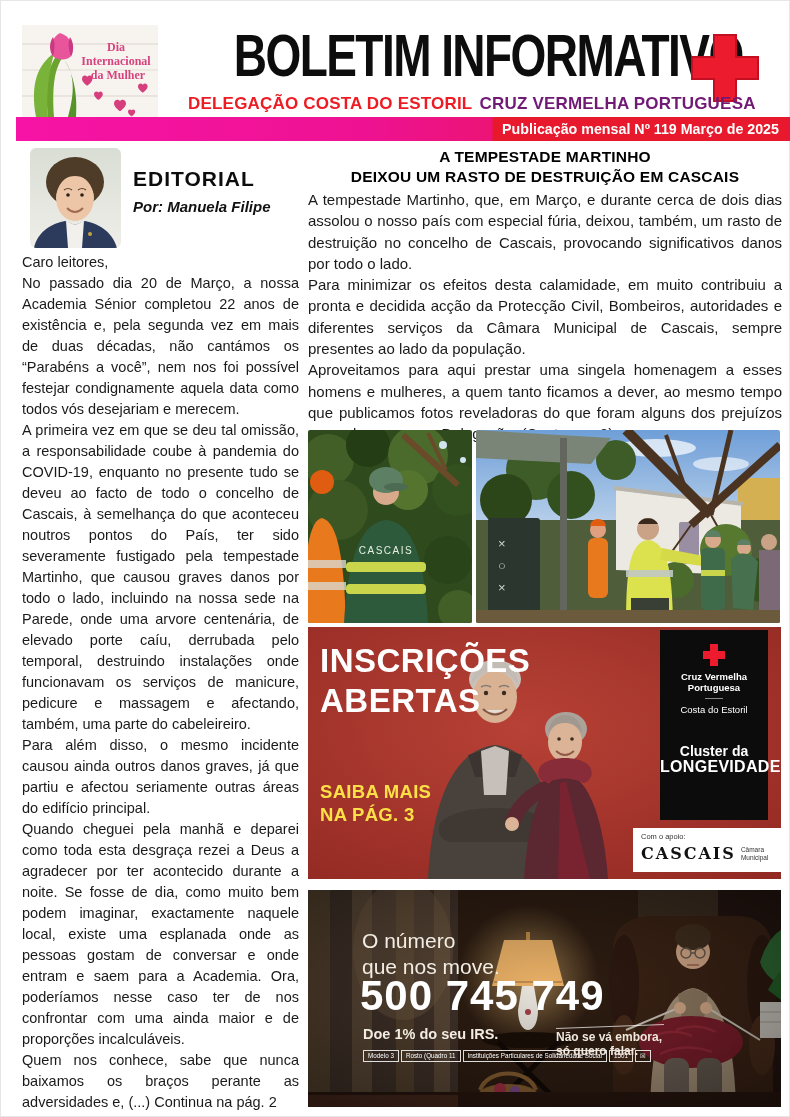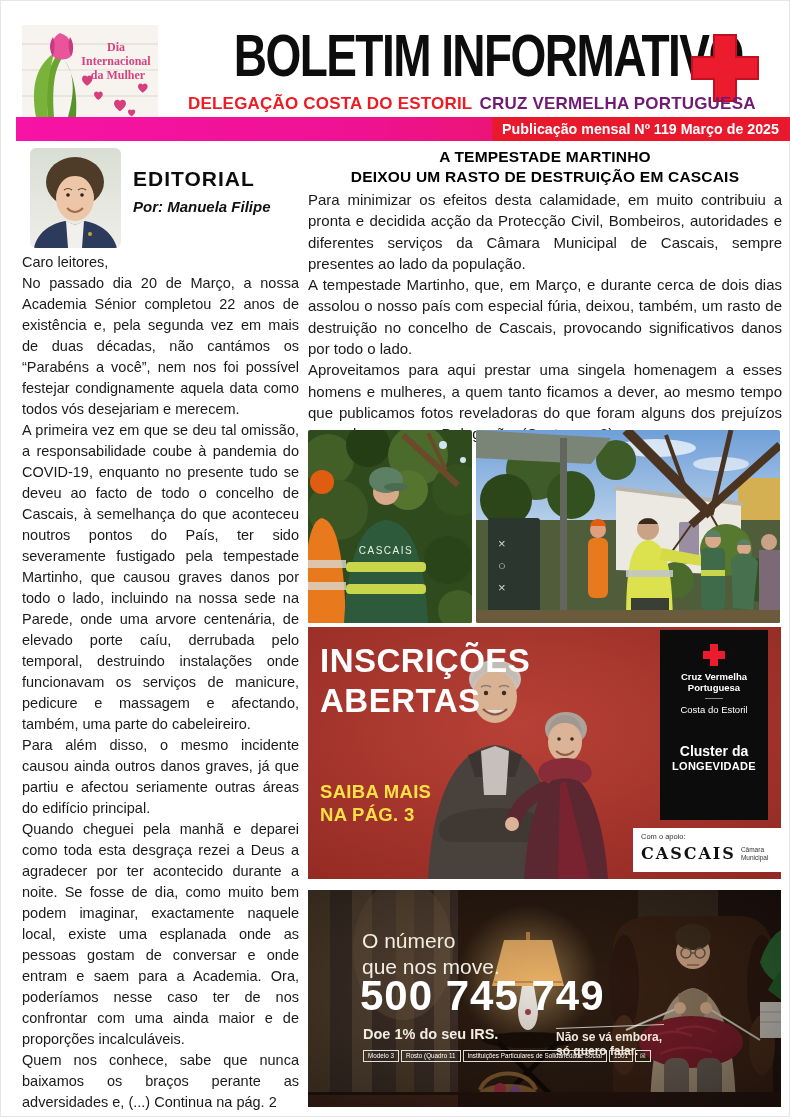--- a/index.html
+++ b/index.html
@@ -43,21 +43,21 @@
   .adl-headline{position:absolute;left:12px;top:14px;color:#fff;font-weight:700;font-size:33px;line-height:40px;letter-spacing:.5px;}
   .adl-cta{position:absolute;left:12px;top:153px;color:#fde047;font-weight:700;font-size:18.5px;line-height:23px;letter-spacing:.3px;}
   .adl-panel{position:absolute;left:352px;top:3px;width:108px;height:190px;background:#0c0c0c;
              color:#fff;text-align:center;}
   .panel-cross{display:block;margin:13px auto 4px auto;}
   .brand-line{font-size:9.5px;font-weight:700;line-height:11px;}
   .brand-div{width:18px;height:1px;background:#8a8a8a;margin:5px auto;}
   .brand-region{font-size:9.5px;line-height:11px;text-align:center;}
   .cluster{margin-top:28px;}
   .cluster-l1{font-size:14px;font-weight:700;line-height:16px;}
-  .cluster-l2{font-size:11px;font-weight:700;letter-spacing:.3px;line-height:15px;}
+  .cluster-l2{font-size:16px;font-weight:700;letter-spacing:.3px;line-height:15px;}
   .adl-support{position:absolute;left:325px;top:201px;width:161px;height:44px;background:#fff;
                padding:4px 8px;box-sizing:border-box;}
   .support-label{font-size:7.5px;color:#333;}
   .cascais-row{display:flex;align-items:center;margin-top:3px;}
   .cascais-name{font-family:"DejaVu Serif",serif;font-weight:600;font-size:16px;letter-spacing:2px;color:#111;}
   .cascais-suffix{margin-left:5px;font-size:6.5px;line-height:7.5px;color:#333;}
 
   
   .ad-irs{left:308px;top:890px;width:473px;height:217px;background:#1d110b;overflow:hidden;}
   .ad-irs svg.irs-scene{position:absolute;left:0;top:0;}
@@ -153,22 +153,22 @@
     <p>Quando cheguei pela manhã e deparei como toda esta desgraça rezei a Deus a agradecer por ter acontecido durante a noite. Se fosse de dia, como muito bem podem imaginar, exactamente naquele local, existe uma esplanada onde as pessoas gostam de conversar e onde entram e saem para a Academia. Ora, poderíamos nesse caso ter de nos confrontar com uma ainda maior e de proporções incalculáveis.</p>
     <p>Quem nos conhece, sabe que nunca baixamos os braços perante as adversidades e, (...) Continua na pág. 2</p>
   </div>
 
   <div class="abs storm-title">
     <div>A TEMPESTADE MARTINHO</div>
     <div>DEIXOU UM RASTO DE DESTRUIÇÃO EM CASCAIS</div>
   </div>
 
   <div class="abs storm-text">
+    <p>A tempestade Martinho, que, em Março, e durante cerca de dois dias assolou o nosso país com especial fúria, deixou, também, um rasto de destruição no concelho de Cascais, provocando significativos danos por todo o lado.</p>
     <p>Para minimizar os efeitos desta calamidade, em muito contribuiu a pronta e decidida acção da Protecção Civil, Bombeiros, autoridades e diferentes serviços da Câmara Municipal de Cascais, sempre presentes ao lado da população.</p>
-    <p>A tempestade Martinho, que, em Março, e durante cerca de dois dias assolou o nosso país com especial fúria, deixou, também, um rasto de destruição no concelho de Cascais, provocando significativos danos por todo o lado.</p>
     <p>Aproveitamos para aqui prestar uma singela homenagem a esses homens e mulheres, a quem tanto ficamos a dever, ao mesmo tempo que publicamos fotos reveladoras do que foram alguns dos prejuízos causados na nossa Delegação.  (Cont. pag. 2)</p>
   </div>
 
   <div class="abs photo photo-left">
     <svg width="164" height="193" viewBox="0 0 164 193">
       <rect width="164" height="193" fill="#2f4a1d"></rect>
       <g>
         <circle cx="20" cy="30" r="26" fill="#415f26"></circle>
           <circle cx="60" cy="15" r="22" fill="#243d14"></circle>
         <circle cx="110" cy="25" r="30" fill="#4a6b2c"></circle>

